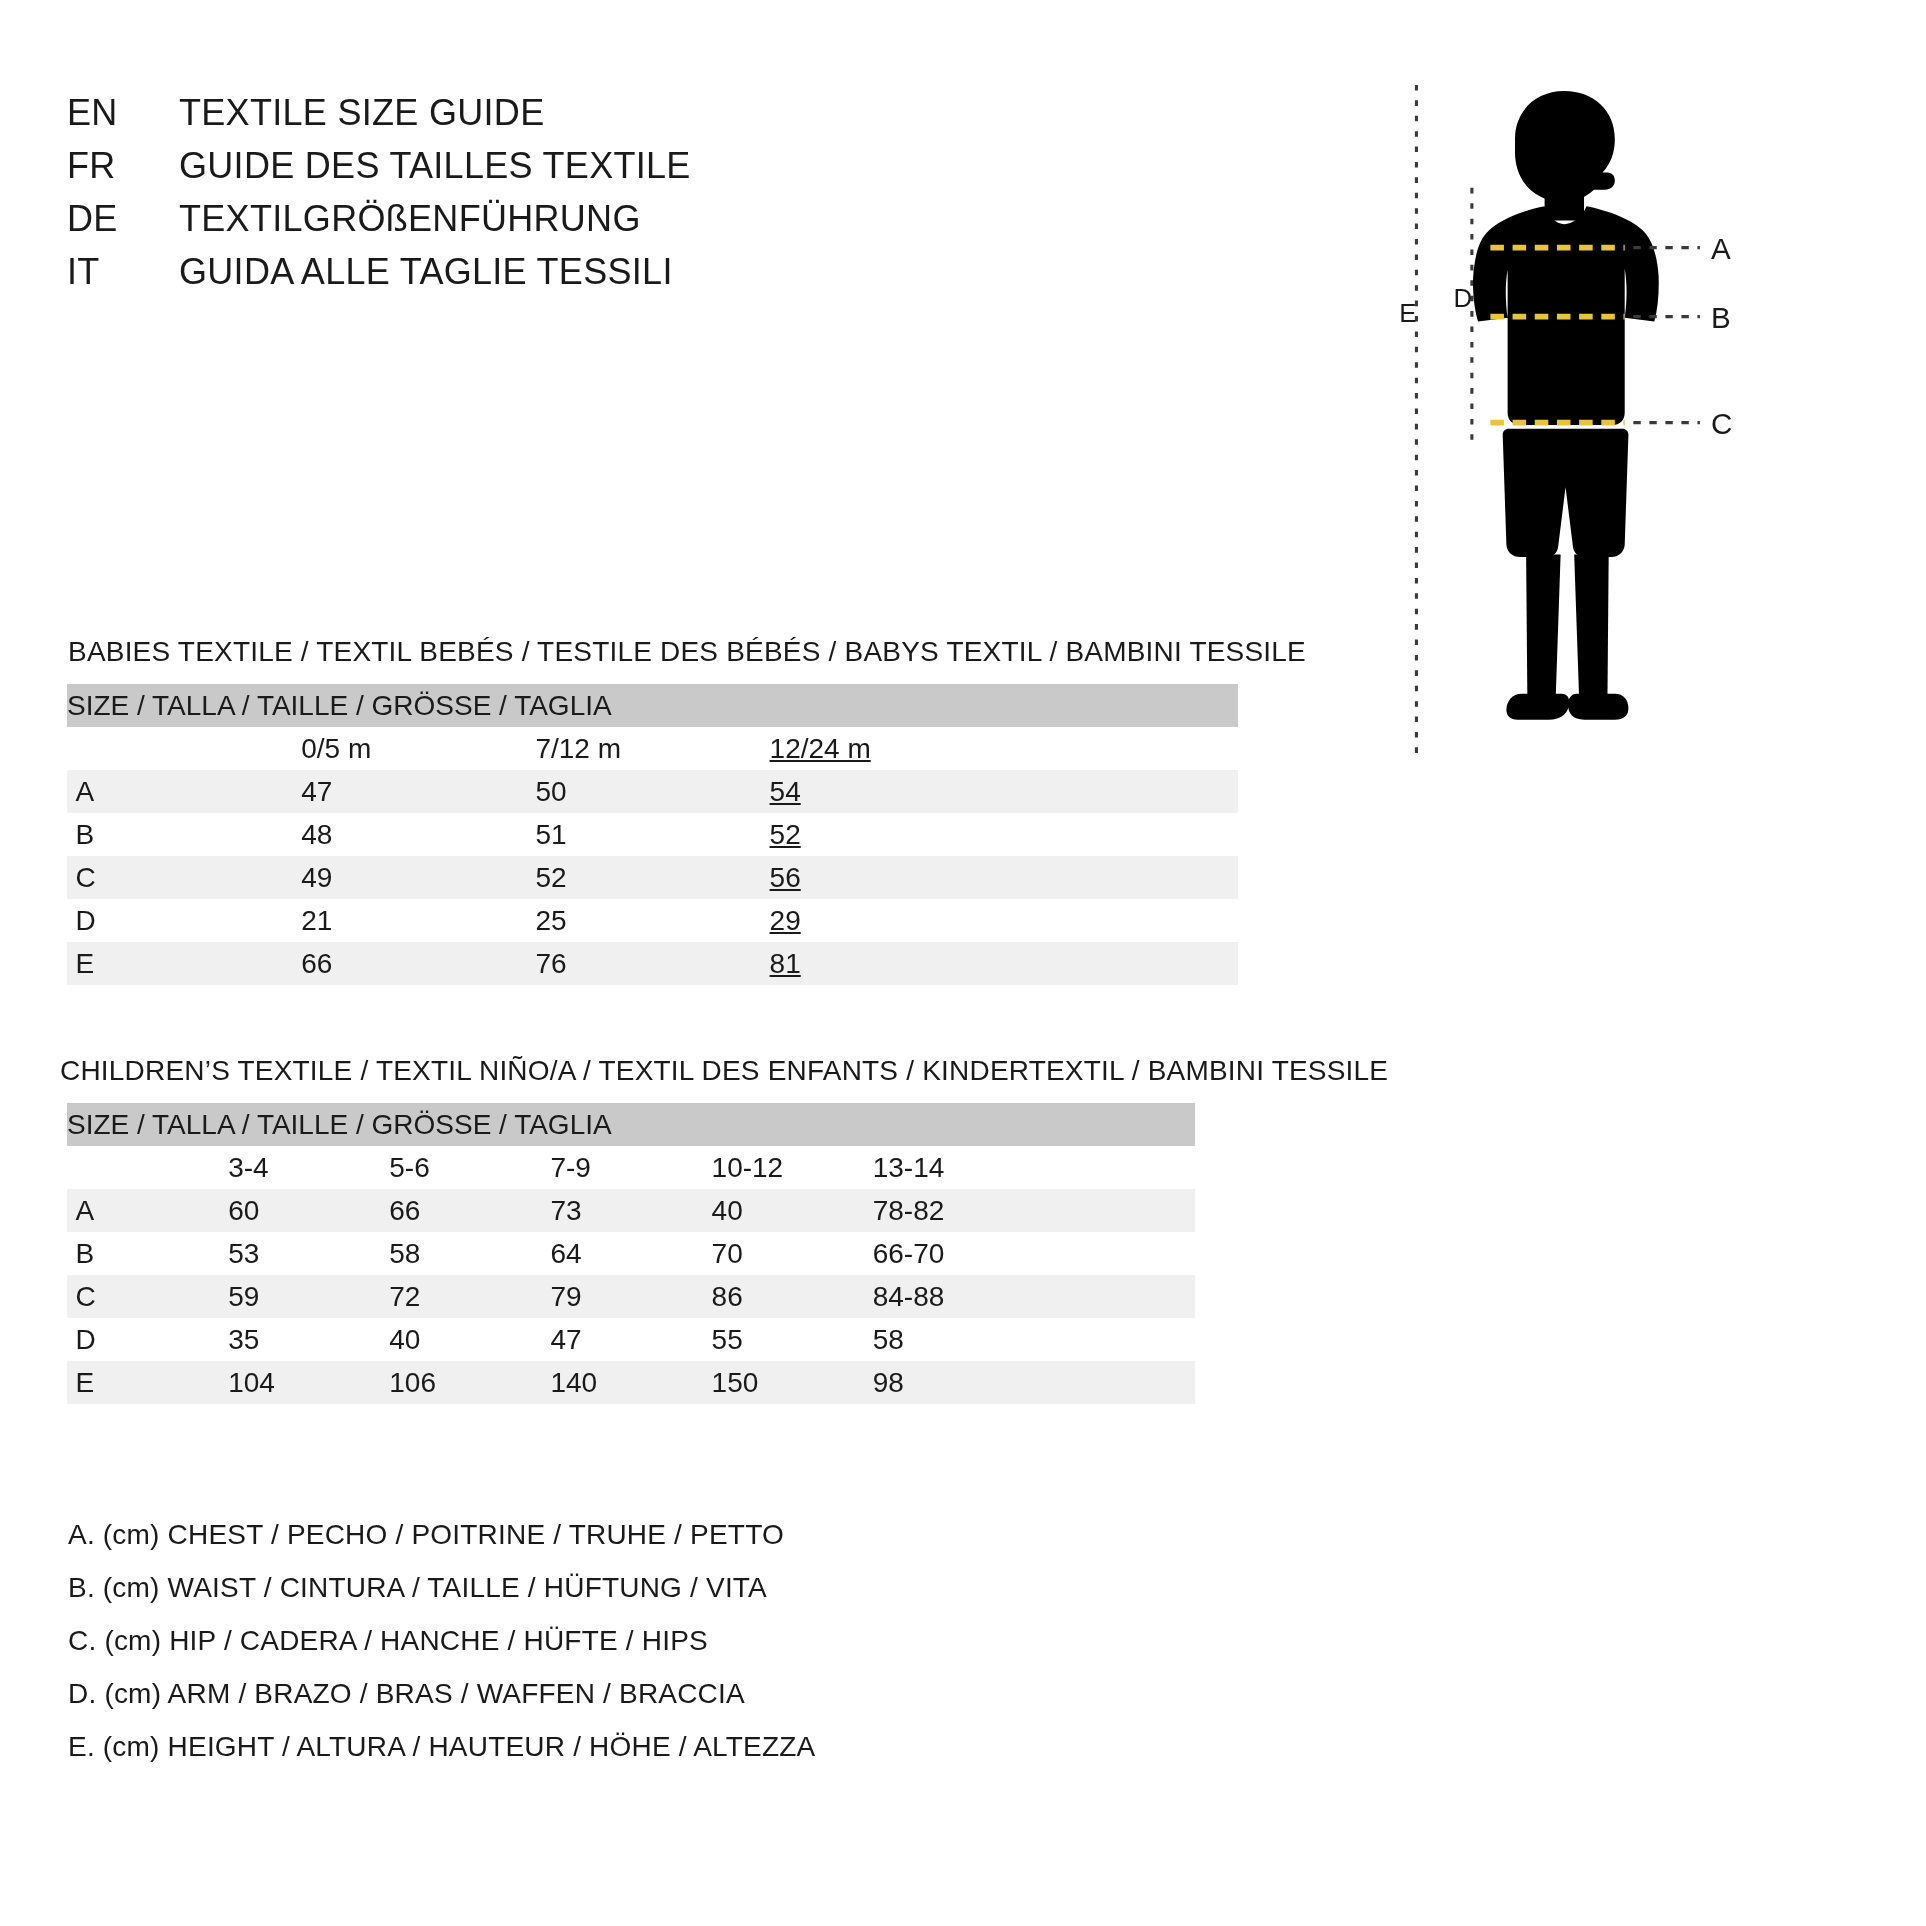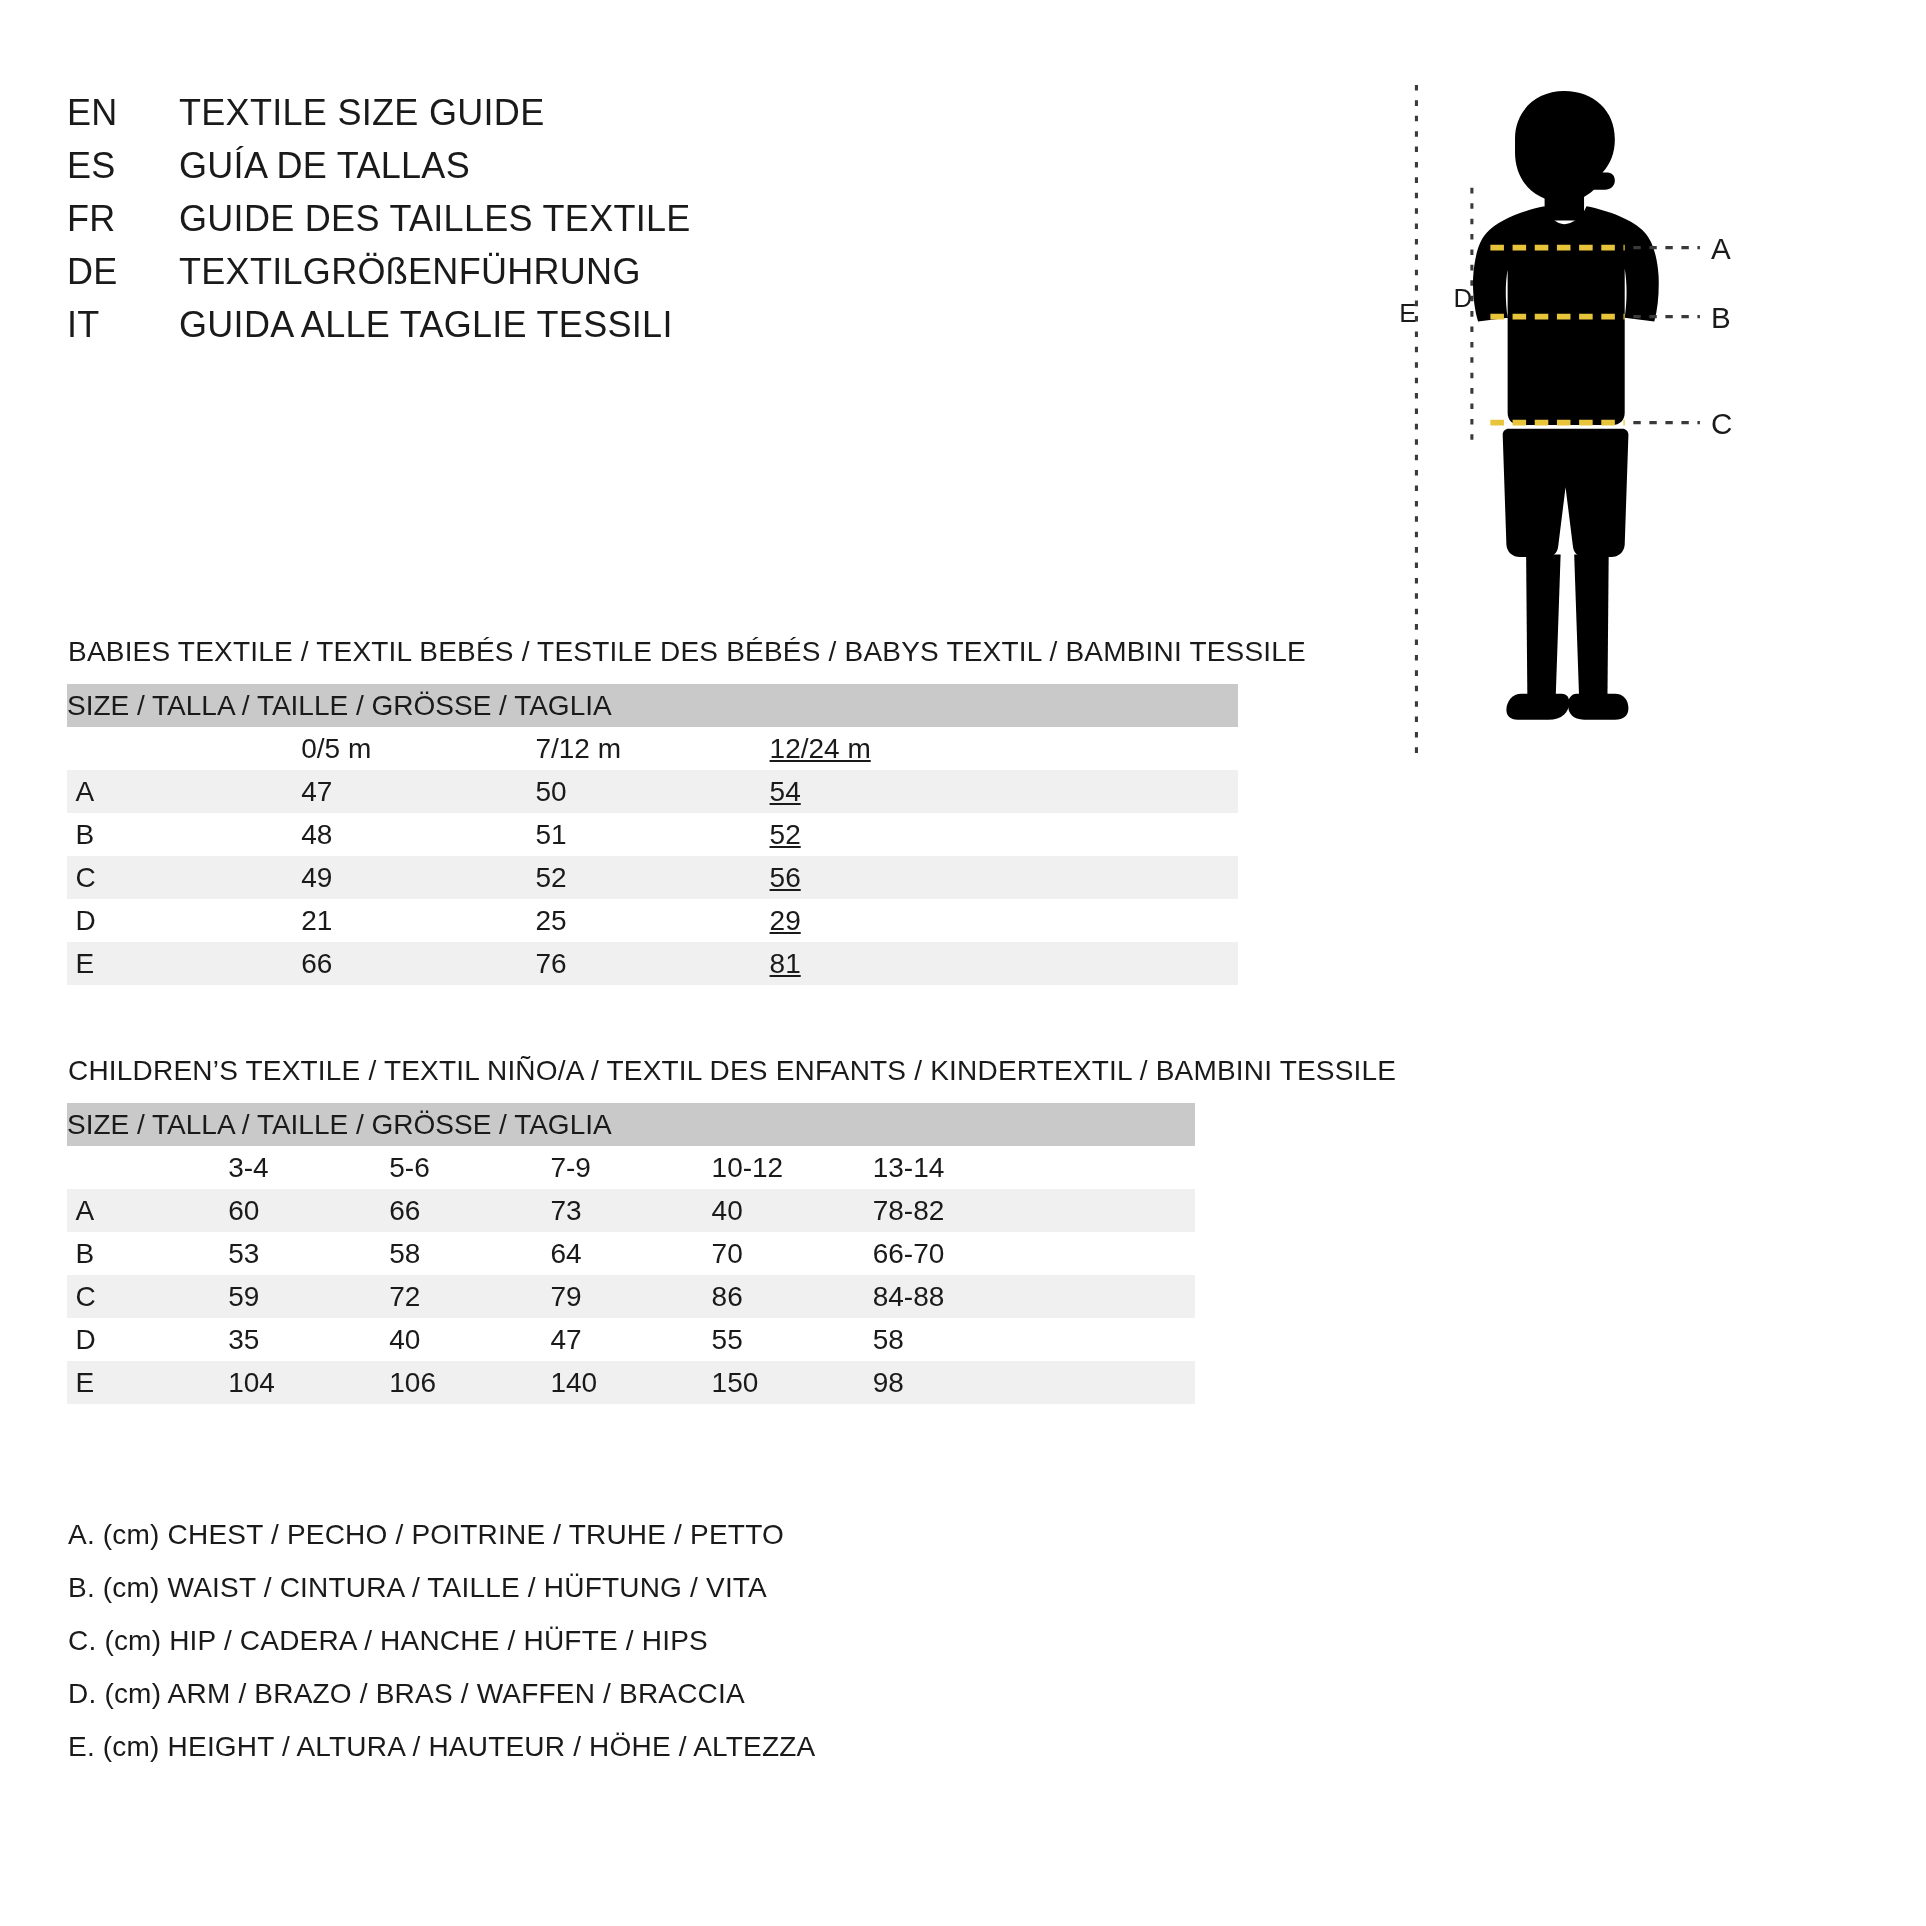--- a/index.html
+++ b/index.html
@@ -50,21 +50,21 @@
   .figure-svg { display: block; }
 
   
   .section-title {
     position: absolute;
     font-size: 28px;
     letter-spacing: 0.2px;
     white-space: nowrap;
   }
   .sec1-title { left: 68px; top: 636px; }
-  .sec2-title { left: 68px; top: 1055px; }
+  .sec2-title { left: 60px; top: 1055px; }
 
   table.size-table {
     position: absolute;
     border-collapse: collapse;
     table-layout: fixed;
   }
   table.size-table td, table.size-table th {
     padding: 0;
     font-weight: normal;
     font-size: 28px;
@@ -116,24 +116,20 @@
     letter-spacing: 0.2px;
   }
 </style>
 </head>
 <body>
 
 <div class="lang-block">
   <div class="lang-row">
     <div class="lang-code">EN</div>
     <div class="lang-title">TEXTILE SIZE GUIDE</div>
-  </div>
-  <div class="lang-row">
-    <div class="lang-code">ES</div>
-    <div class="lang-title">GUÍA DE TALLAS</div>
   </div>
   <div class="lang-row">
     <div class="lang-code">FR</div>
     <div class="lang-title">GUIDE DES TAILLES TEXTILE</div>
   </div>
   <div class="lang-row">
     <div class="lang-code">DE</div>
     <div class="lang-title">TEXTILGRÖßENFÜHRUNG</div>
   </div>
   <div class="lang-row">

